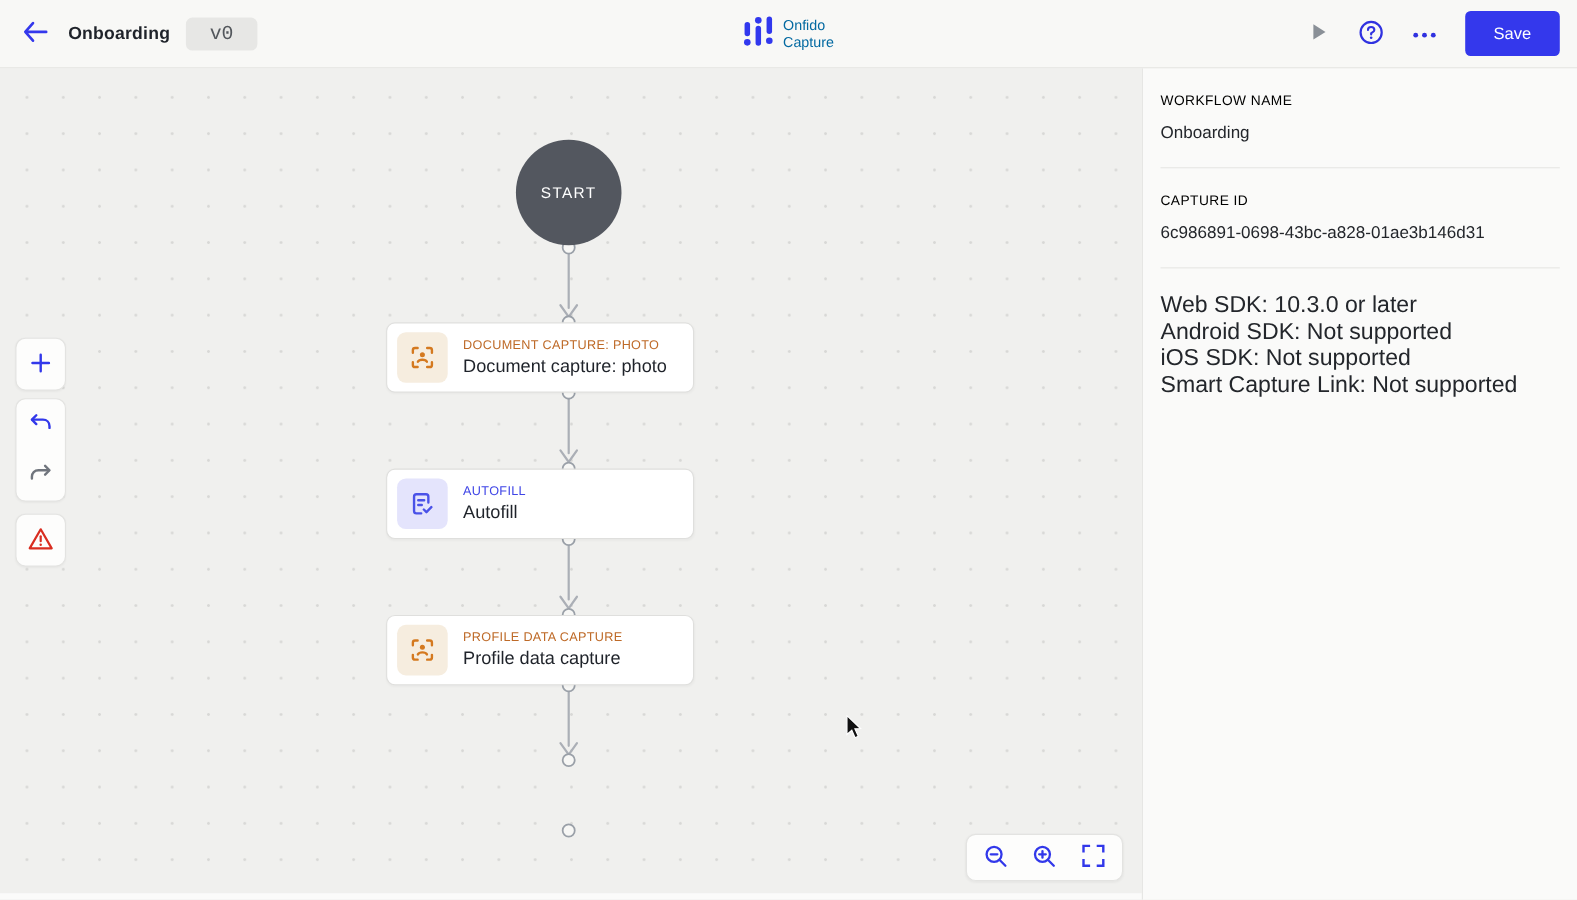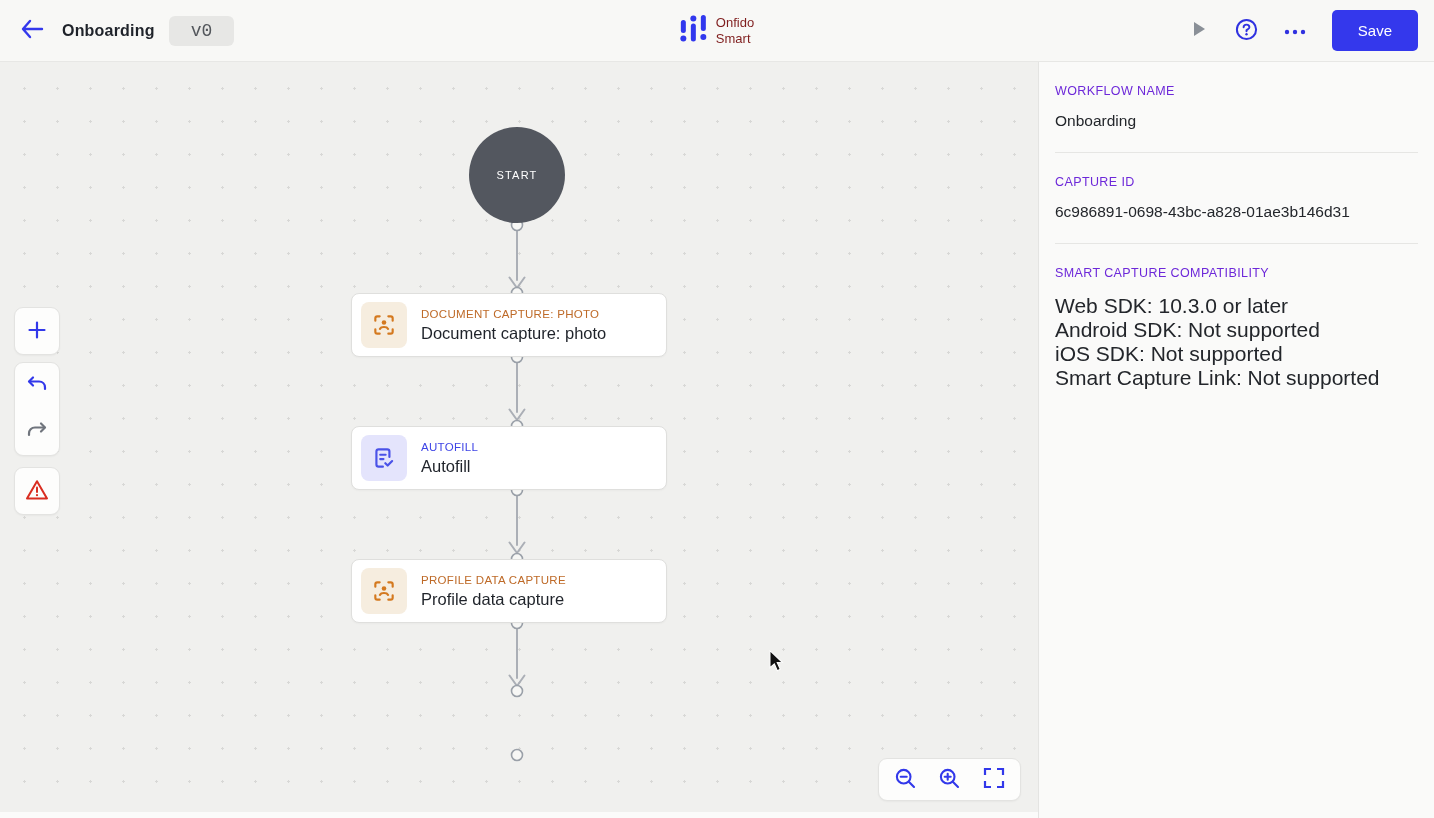--- a/index.html
+++ b/index.html
@@ -12,54 +12,54 @@
     border-bottom:1px solid #E7E7E5;
     display:flex; align-items:center; justify-content:space-between;
     padding:0 16px; z-index:30;
   }
   .tb-left{ display:flex; align-items:center; gap:14px; }
   .back-btn{ background:none; border:none; cursor:pointer; display:flex; align-items:center; padding:4px; }
   .wf-title{ font-size:16px; font-weight:bold; color:#1F232A; letter-spacing:.2px; }
   .ver-badge{ background:#E7E7E5; color:#53575C; font-size:18px; padding:5px 22px; border-radius:6px;font-family:Liberation Mono, monospace; }
   .tb-center{ position:absolute; left:50%; top:0; height:62px; transform:translateX(-50%);
     display:flex; align-items:center; gap:9px; }
-  .logo-text{ font-size:13px; line-height:1.25; color:#7f1d1d; }
+  .logo-text{ font-size:13px; line-height:1.25; color:#0369a1; }
   .tb-right{ display:flex; align-items:center; gap:14px; }
   .icon-btn{ background:none; border:none; cursor:pointer; display:flex; align-items:center; justify-content:center; width:34px; height:34px; }
   .save-btn{ background:#3438EC; color:#FFFFFF; border:none; border-radius:5px;
     font-size:15px; font-family:"Liberation Sans",sans-serif; padding:12px 26px; cursor:pointer; margin-left:6px; }
 
   
   .main{ display:flex; height:756px; }
   .canvas{
     position:relative; width:1038px; height:756px; background:#F0F0EE;
     background-image:radial-gradient(circle, #D8D8D6 1.1px, transparent 1.4px);
     background-size:33px 33px; background-position:8px 10px; overflow:hidden;
   }
   .canvas::after{ content:""; position:absolute; left:0; right:0; bottom:0; height:6px; background:#FBFBFA; }
 
   
   .panel{ width:396px; height:756px; background:#FAFAF9; border-left:1px solid #E4E4E2; padding:22px 16px; }
-  .panel-label{ font-size:12.5px; color:#6d28d9; letter-spacing:.4px; margin-bottom:14px; }
+  .panel-label{ font-size:12.5px; color:#000000; letter-spacing:.4px; margin-bottom:14px; }
   .panel-value{ font-size:15.5px; color:#23262B; }
   .panel-div{ border:none; border-top:1px solid #E6E6E4; margin:22px 0; }
   .compat-line{ font-size:21px; color:#23262B; line-height:24px; }
 
   
   .tool-card{ position:absolute; left:14px; width:46px; background:#FDFDFC;
     border:1px solid #E3E3E1; border-radius:9px; box-shadow:0 1px 2px rgba(0,0,0,.04);
     display:flex; flex-direction:column; align-items:center; }
   .tool-btn{ width:44px; height:46px; background:none; border:none; cursor:pointer;
     display:flex; align-items:center; justify-content:center; }
 
   
   .start-node{ position:absolute; left:469px; top:65px; width:96px; height:96px;
     border-radius:50%; background:#53575F; color:#FFFFFF; display:flex; align-items:center;
-    justify-content:center; font-size:11px; letter-spacing:1.2px; cursor:pointer; }
-  .flow-node{ position:absolute; left:351px; width:316px; height:64px;
+    justify-content:center; font-size:14px; letter-spacing:1.2px; cursor:pointer; }
+  .flow-node{ position:absolute; left:351px; width:280px; height:64px;
     background:#FFFFFF; border:1px solid #DFDFDD; border-radius:8px;
     display:flex; align-items:center; padding-left:9px; gap:14px; cursor:pointer;
     box-shadow:0 1px 2px rgba(0,0,0,.03); }
   .node-icon{ width:46px; height:46px; border-radius:8px; display:flex; align-items:center; justify-content:center; flex:none; }
   .bg-tan{ background:#F6EDDF; }
   .bg-lav{ background:#E4E4FC; }
   .bg-pur{ background:#F3E7FA; }
   .node-cat{ font-size:11.5px; letter-spacing:.3px; margin-bottom:4px; }
   .cat-orange{ color:#BE6A28; }
   .cat-blue{ color:#3F45E6; }
@@ -100,21 +100,21 @@
         <rect x="1" y="7" width="5" height="13" rx="2.5"></rect>
           <circle cx="3.5" cy="25.5" r="3"></circle>
         <circle cx="13.5" cy="5.5" r="3"></circle>
           <rect x="11" y="10.5" width="5" height="18" rx="2.5"></rect>
         <rect x="21" y="2" width="5" height="16" rx="2.5"></rect>
           <circle cx="23.5" cy="24" r="3"></circle>
       </svg>
     </span>
     <span class="logo-text">
       <div>Onfido</div>
-      <div>Smart</div>
+      <div>Capture</div>
     </span>
   </div>
 
   <div class="tb-right">
     <button class="icon-btn">
       <span>
         <svg width="14" height="16" viewBox="0 0 14 16">
             <polygon points="2,1 13,8 2,15" fill="#8A9097"></polygon>
           </svg>
       </span>
@@ -286,21 +286,20 @@
     </span>
   </div>
 
   <aside class="panel">
     <div class="panel-label">WORKFLOW NAME</div>
     <div class="panel-value">Onboarding</div>
     <hr class="panel-div">
     <div class="panel-label">CAPTURE ID</div>
     <div class="panel-value">6c986891-0698-43bc-a828-01ae3b146d31</div>
     <hr class="panel-div">
-    <div class="panel-label">SMART CAPTURE COMPATIBILITY</div>
     <div>
       <div class="compat-line">Web SDK: 10.3.0 or later</div>
       <div class="compat-line">Android SDK: Not supported</div>
       <div class="compat-line">iOS SDK: Not supported</div>
       <div class="compat-line">Smart Capture Link: Not supported</div>
     </div>
   </aside>
 </div>
 
 </body></html>

